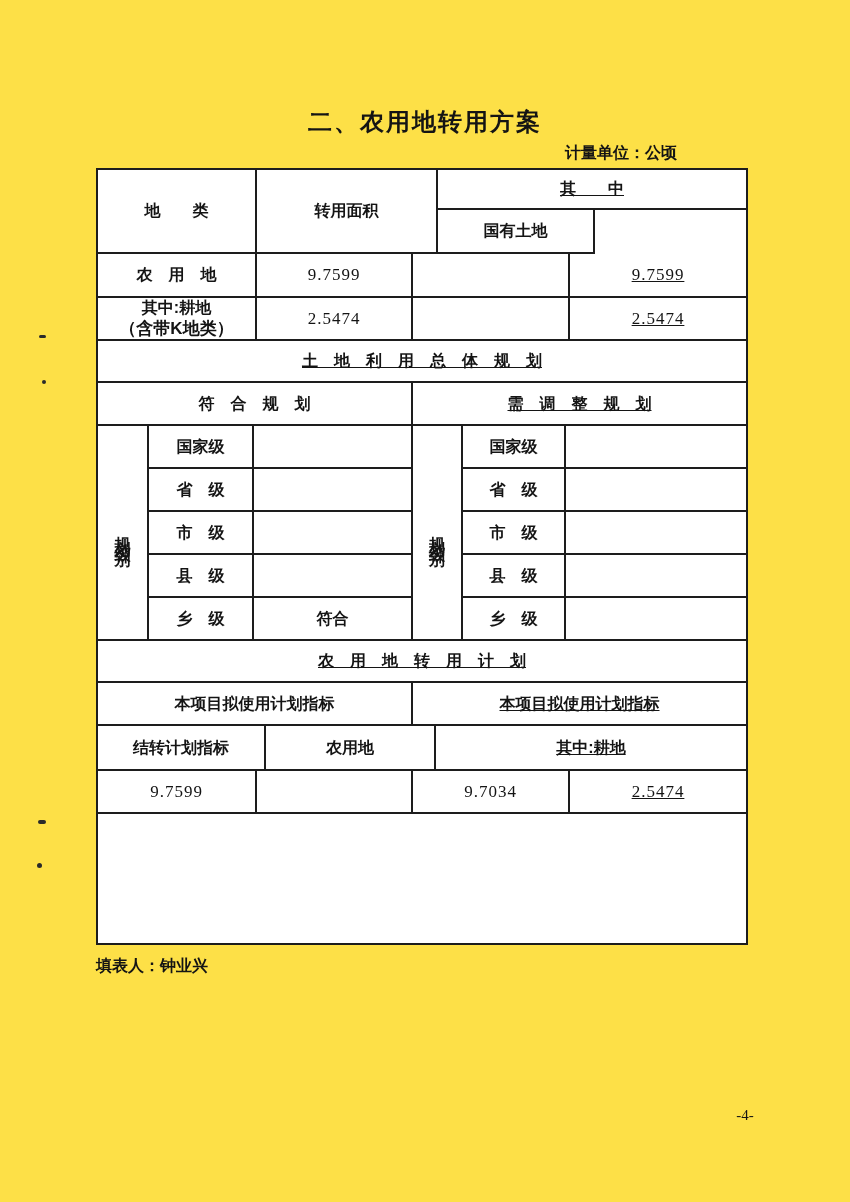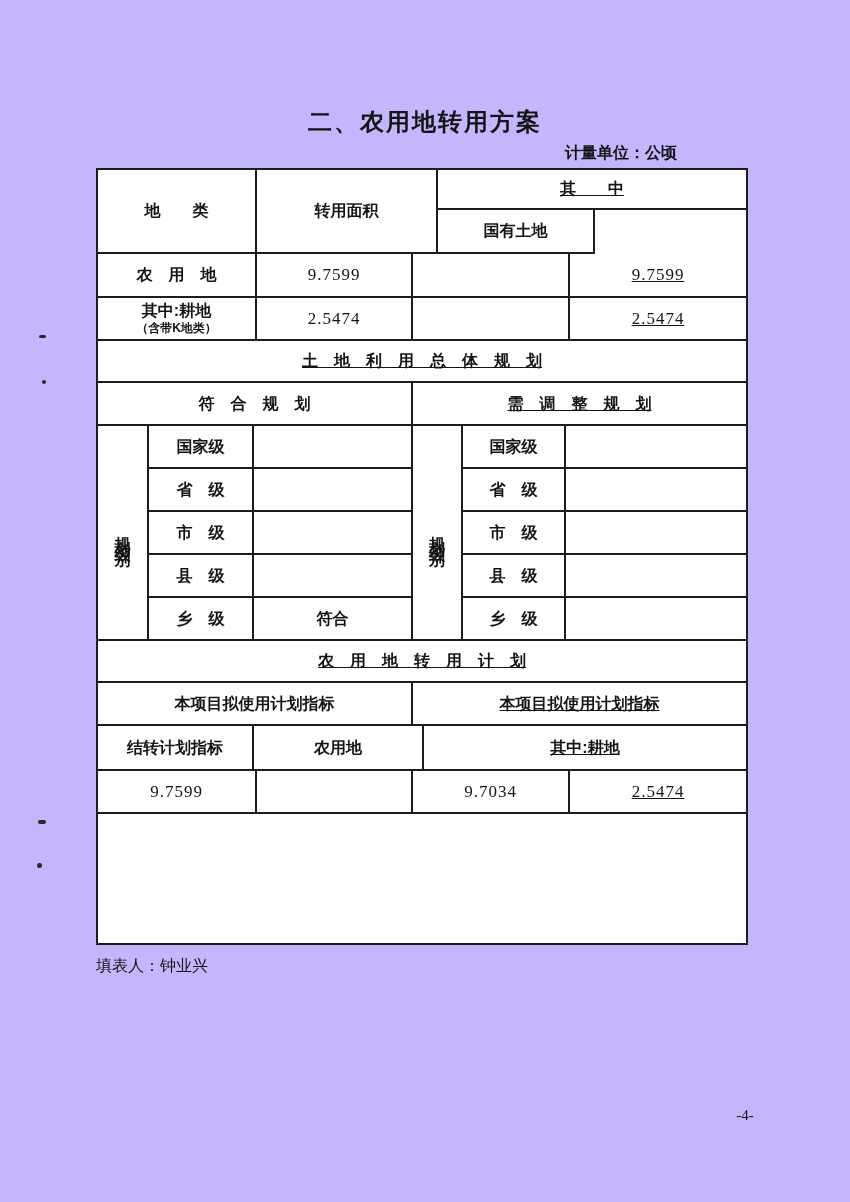--- a/index.html
+++ b/index.html
@@ -3,21 +3,21 @@
 <meta charset="utf-8">
 <style>
   :root { --bc:#1d1d1d; --ink:#141414; }
   * { margin:0; padding:0; box-sizing:border-box; }
   body {
     width:850px; height:1202px;
     background:#ffffff;
     font-family:"Liberation Sans", sans-serif;
     color:var(--ink);
   }
-  .page { position:relative; width:850px; height:1202px; background:#c4b5fd; overflow:hidden; }
+  .page { position:relative; width:850px; height:1202px; background:#fde047; overflow:hidden; }
 
   .doc-title {
     position:absolute; top:106px; left:0; width:850px;
     text-align:center; font-size:24px; font-weight:bold; letter-spacing:2px;
   }
   .unit-note {
     position:absolute; top:143px; left:0; width:677px;
     text-align:right; font-size:16px; font-weight:bold;
   }
 
@@ -34,29 +34,29 @@
     font-weight:bold; font-size:16px; text-align:center;
     line-height:1.25;
   }
   .nr { border-right:none;text-decoration:underline; }
   .nb { border-bottom:none; }
   .num {
     font-family:"Liberation Serif", serif; font-weight:400;
     font-size:17px; letter-spacing:1px;
   }
   .two-line { display:flex; flex-direction:column; align-items:center; justify-content:center; }
-  .two-line .l2 { font-size:12px; }
+  .two-line .l2 { font-size:17px; }
   .vert span {
     writing-mode:vertical-rl; text-orientation:upright;
     letter-spacing:5px; font-size:16px; font-weight:bold;
   }
   .half { display:flex; flex-direction:row; }
   .stackcol { display:flex; flex-direction:column; }
 
-  .filled-by { position:absolute; left:96px; top:956px; font-size:16px; font-weight:normal;text-align:center; }
+  .filled-by { position:absolute; left:96px; top:956px; font-size:16px; font-weight:bold;text-align:center; }
   .page-number {
     position:absolute; left:722px; top:1107px; width:46px; text-align:center;
     font-family:"Liberation Serif", serif; font-size:15px;
   }
 
   .artifact { position:absolute; background:#2a2a2a; border-radius:2px; }
   .a1 { left:39px; top:335px; width:7px; height:3px; }
   .a2 { left:42px; top:380px; width:4px; height:4px; border-radius:50%; }
   .a3 { left:38px; top:820px; width:8px; height:4px; }
   .a4 { left:37px; top:863px; width:5px; height:5px; border-radius:50%; }
@@ -171,21 +171,21 @@
     <div class="band" style="height:42px">
       <div class="c nr" style="flex:1">农　用　地　转　用　计　划</div>
     </div>
 
     <div class="band" style="height:43px">
       <div class="c" style="width:315px">本项目拟使用计划指标</div>
       <div class="c nr" style="flex:1">本项目拟使用计划指标</div>
     </div>
 
     <div class="band" style="height:45px">
-      <div class="c" style="width:156px">结转计划指标</div>
+      <div class="c" style="width:168px">结转计划指标</div>
       <div class="c" style="width:170px">农用地</div>
       <div class="c nr" style="flex:1">其中:耕地</div>
     </div>
 
     <div class="band" style="height:43px">
       <div class="c num" style="width:159px">9.7599</div>
       <div class="c num" style="width:156px"></div>
       <div class="c num" style="width:157px">9.7034</div>
       <div class="c num nr" style="flex:1">2.5474</div>
     </div>

